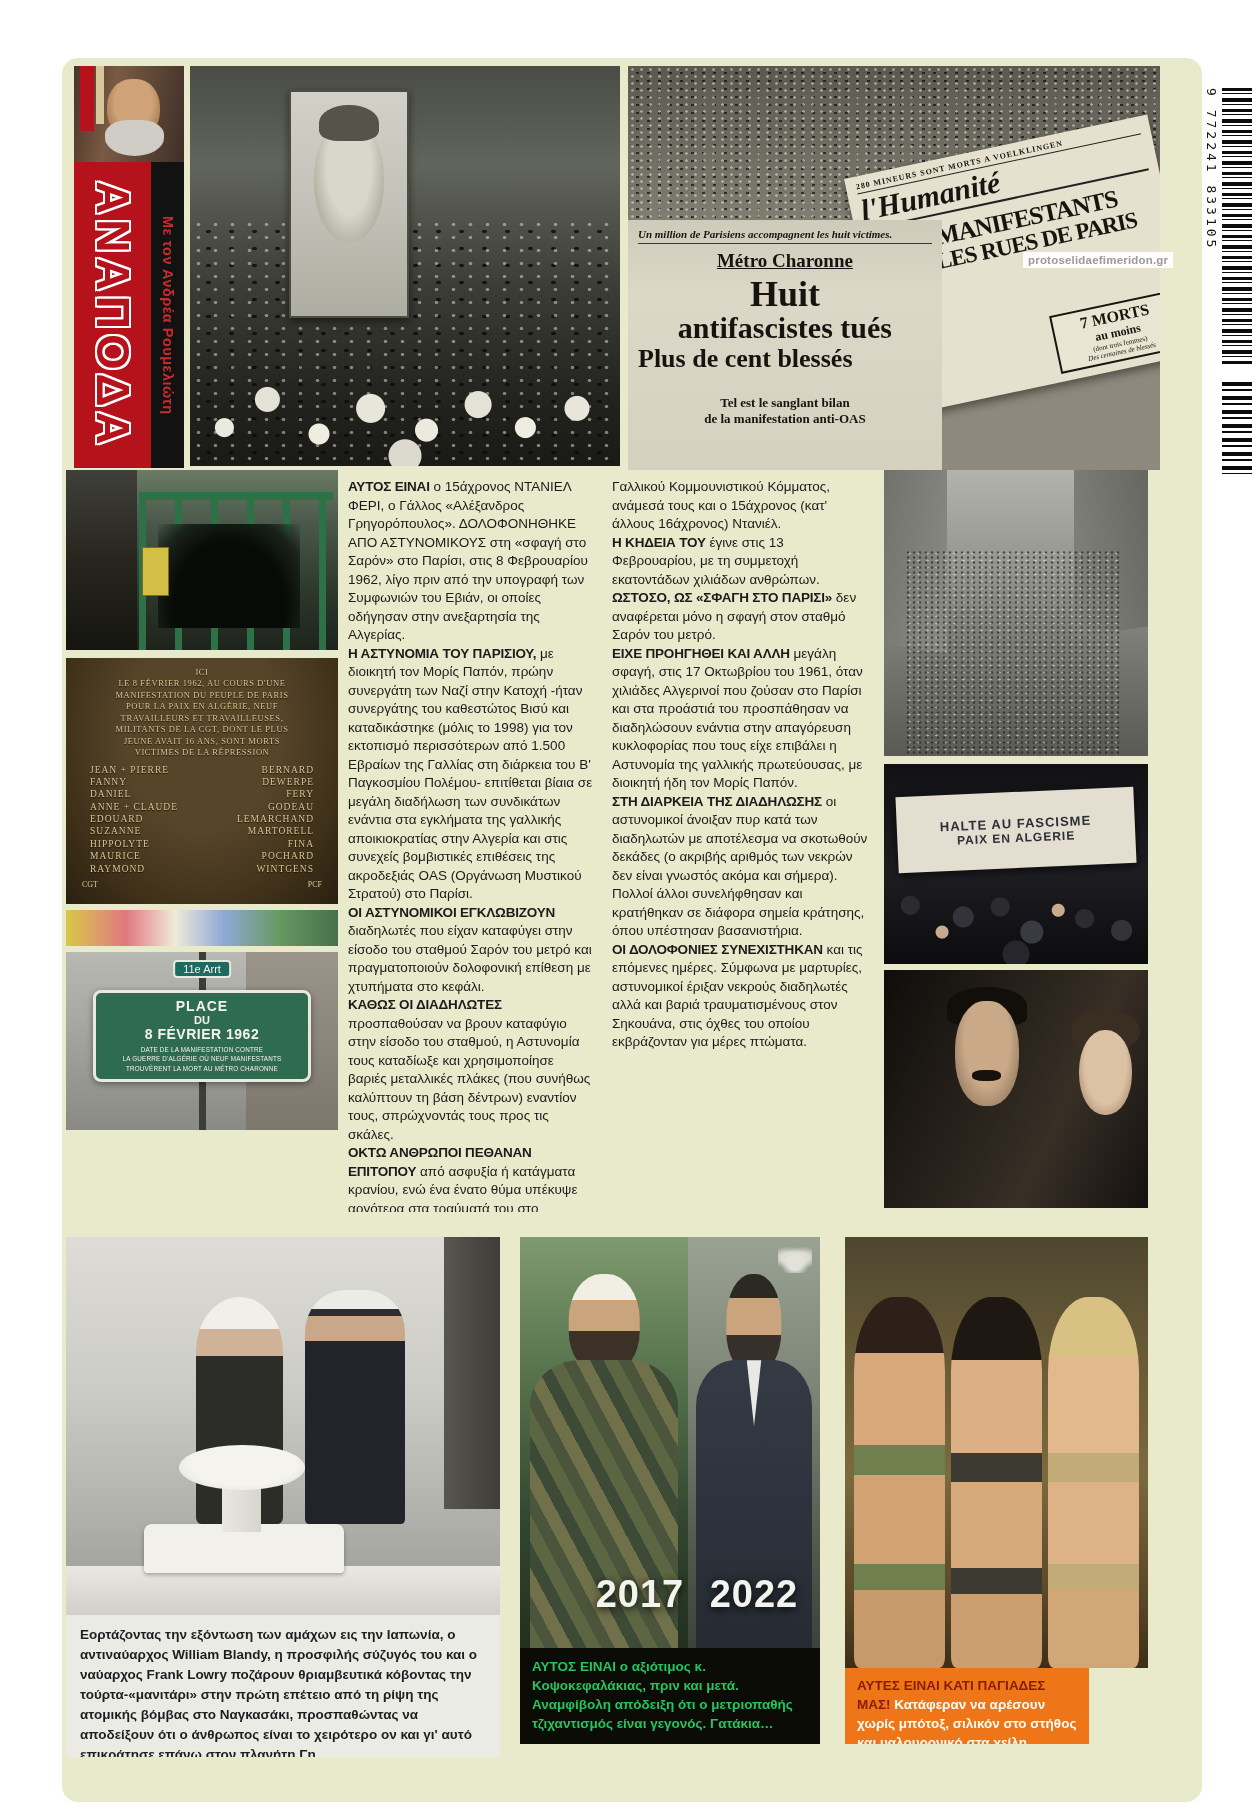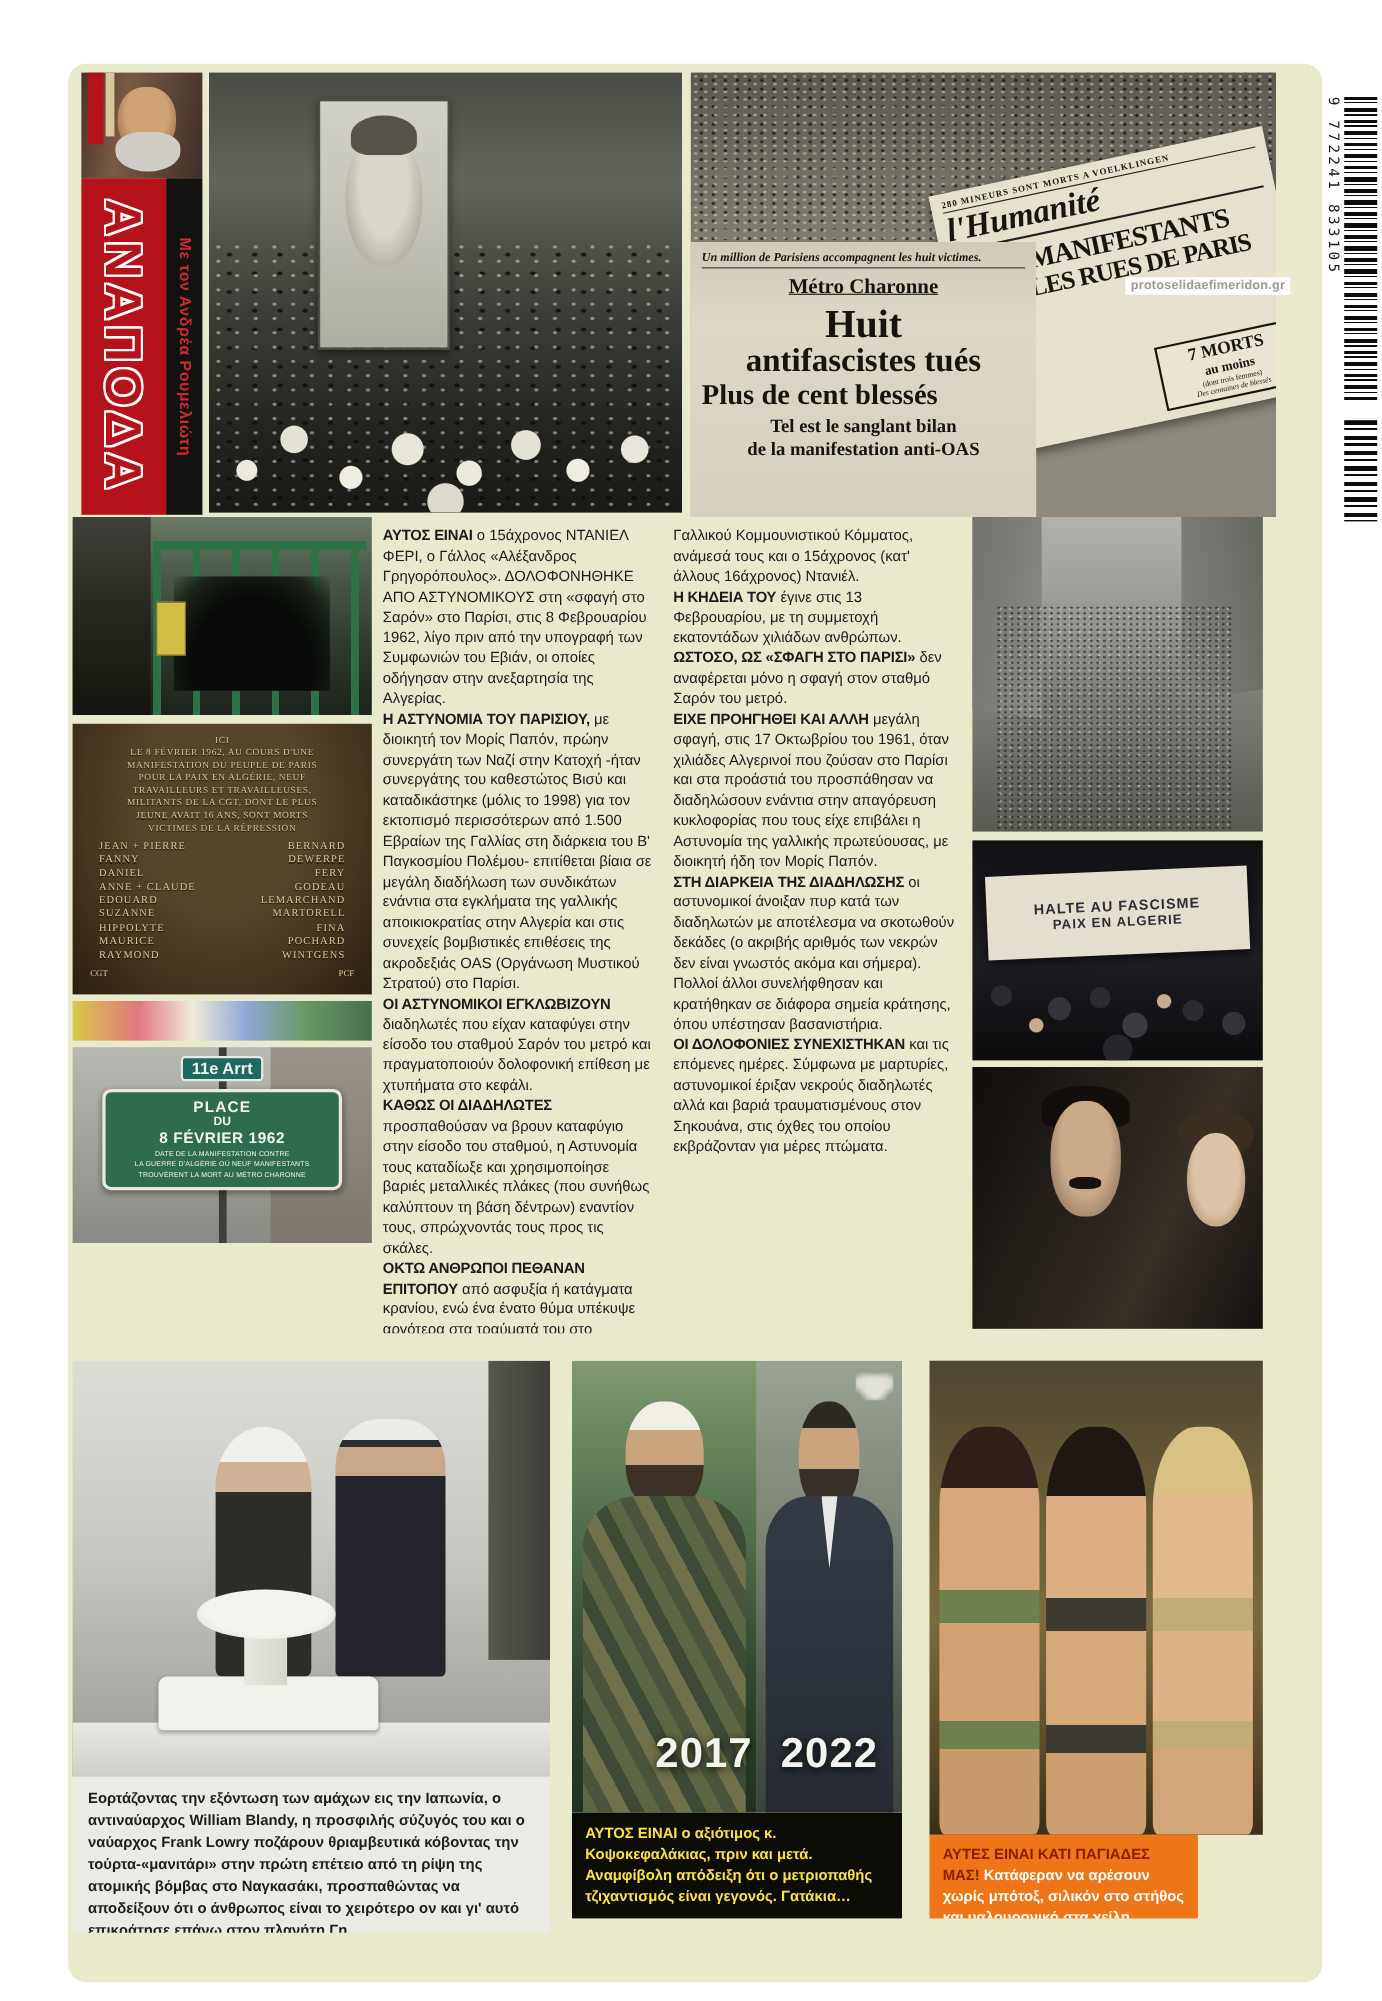--- a/index.html
+++ b/index.html
@@ -46,21 +46,21 @@
   .clip-crowd{position:absolute;left:0;right:0;top:0;height:58%;
     background:radial-gradient(rgba(240,238,228,.5) 1.2px,transparent 1.8px) 0 0/9px 7px,
                radial-gradient(rgba(0,0,0,.6) 1.4px,transparent 2px) 4px 3px/11px 8px,
                linear-gradient(180deg,#5b5850,#7d7a6e 60%,#8f8c80);}
   .clip-paper{position:absolute;left:0;bottom:0;width:59%;height:62%;background:linear-gradient(180deg,#cfcaba 0%,#dcd7c6 30%,#d5d0bf 100%);padding:8px 10px;box-sizing:border-box;font-family:"Liberation Serif",serif;color:#16140f;}
   .clip-caption{font-style:italic;font-weight:700;font-size:11px;border-bottom:1px solid #3a382f;padding-bottom:3px;margin-bottom:6px;}
   .clip-kicker{font-weight:700;font-size:19px;text-align:center;text-decoration:underline;margin-bottom:4px;}
   .clip-h1{font-weight:700;font-size:36px;text-align:center;line-height:1;}
   .clip-h2{font-weight:700;font-size:30px;text-align:center;line-height:1.05;}
   .clip-h3{font-weight:700;font-size:26px;line-height:1.2;}
-  .clip-sub{font-weight:700;font-size:17px;text-align:center;white-space:pre-line;margin-top:3px;line-height:1.25;}
+  .clip-sub{font-weight:700;font-size:13px;text-align:center;white-space:pre-line;margin-top:21px;line-height:1.25;}
   .clip-strip{position:absolute;right:-16px;top:78px;width:310px;height:244px;background:#e6e1cf;transform:rotate(-12deg);box-shadow:0 4px 10px rgba(0,0,0,.45);padding:6px 10px;box-sizing:border-box;font-family:"Liberation Serif",serif;color:#17150f;}
   .strip-topline{font-size:8px;font-weight:700;letter-spacing:1px;border-bottom:1px solid #222;padding-bottom:2px;white-space:nowrap;overflow:hidden;}
   .strip-masthead{font-size:30px;font-weight:700;font-style:italic;border-bottom:2px solid #222;line-height:1.15;}
   .strip-banner1{font-size:25px;font-weight:700;letter-spacing:-1px;margin-top:8px;line-height:1;white-space:nowrap;}
   .strip-banner2{font-size:23px;font-weight:700;letter-spacing:-1px;line-height:1.1;white-space:nowrap;}
   .strip-box{position:absolute;right:10px;bottom:8px;width:120px;border:2px solid #17150f;text-align:center;padding:3px 2px;background:#eae5d3;}
   .box-l1{font-size:16px;font-weight:700;}
   .box-l2{font-size:12px;font-weight:700;}
   .box-l3{font-size:7px;}
   .box-l4{font-size:7px;font-style:italic;}
@@ -82,21 +82,21 @@
   .plaque-header{font-size:8.5px;line-height:1.35;letter-spacing:.6px;white-space:pre-line;text-shadow:0 1px 1px #120d04;}
   .plaque-names{margin-top:5px;}
   .plaque-row{display:flex;justify-content:space-between;font-size:9.5px;letter-spacing:1px;line-height:1.3;padding:0 12px;text-shadow:0 1px 1px #120d04;}
   .plaque-footer{display:flex;justify-content:space-between;font-size:8px;margin-top:5px;padding:0 4px;}
 
   .colorstrip{left:66px;top:910px;width:272px;height:36px;background:linear-gradient(90deg,#d9c84a 0%,#e0787f 22%,#f0ead8 40%,#8fa9d6 58%,#679a62 78%,#46704b 100%);}
 
   .signphoto{left:66px;top:952px;width:272px;height:178px;background:linear-gradient(180deg,#b9b9b3 0%,#a5a59f 45%,#8a8a84 100%);}
   .signphoto .bld{position:absolute;right:0;top:0;width:34%;height:100%;background:linear-gradient(180deg,#9a948a,#7c766c);}
   .signphoto .pole{position:absolute;left:49%;top:0;width:7px;height:100%;background:#3c3f38;}
-  .district{position:absolute;left:50%;top:8px;transform:translateX(-50%);background:#1d6a60;color:#f2f2ec;border:2px solid #e8e8e0;border-radius:4px;font-size:15px;font-weight:700;padding:1px 8px;white-space:nowrap;}
+  .district{position:absolute;left:50%;top:8px;transform:translateX(-50%);background:#1d6a60;color:#f2f2ec;border:2px solid #e8e8e0;border-radius:4px;font-size:11px;font-weight:400;padding:1px 8px;white-space:nowrap;}
   .mainsign{position:absolute;left:10%;top:38px;width:80%;background:#2e6b4f;border:3px solid #e9e9e1;border-radius:8px;box-shadow:0 2px 6px rgba(0,0,0,.4);color:#f4f4ee;text-align:center;padding:5px 4px 6px;box-sizing:border-box;}
   .mainsign .l1{font-size:14px;font-weight:700;letter-spacing:1px;}
   .mainsign .l2{font-size:11px;font-weight:700;}
   .mainsign .l3{font-size:14px;font-weight:700;letter-spacing:.5px;margin-bottom:3px;}
   .mainsign .sub{font-size:6.3px;line-height:1.5;white-space:pre-line;letter-spacing:.2px;}
 
   
   .col{position:absolute;top:478px;height:734px;overflow:hidden;color:#1b1b1b;font-size:13.5px;line-height:18.5px;}
   .col1{left:348px;width:246px;}
   .col2{left:612px;width:257px;}
@@ -162,21 +162,21 @@
                radial-gradient(ellipse at 72% 40%,#e8e7e0 0 20%,transparent 50%);}
   .year{position:absolute;bottom:32px;width:100%;text-align:center;font-size:38px;font-weight:700;color:#f4f4ef;text-shadow:0 2px 8px rgba(0,0,0,.85);letter-spacing:1px;}
 
   .women{left:845px;top:1237px;width:303px;height:431px;background:linear-gradient(180deg,#4e4730 0%,#6a5c36 30%,#7b6a3e 55%,#584526 85%,#3c2e18 100%);}
   .woman{position:absolute;bottom:0;width:30%;height:86%;border-radius:44% 44% 6% 6%/20% 20% 3% 3%;}
   .w1{left:3%;background:linear-gradient(180deg,#2e2018 0 15%,#d7a87a 15% 40%,#6f7f4d 40% 48%,#d2a273 48% 72%,#6f7f4d 72% 79%,#c79a6b 79% 100%);}
   .w2{left:35%;background:linear-gradient(180deg,#1f1712 0 17%,#dcb084 17% 42%,#3c3a30 42% 50%,#d6a97b 50% 73%,#3c3a30 73% 80%,#cb9f70 80% 100%);}
   .w3{left:67%;background:linear-gradient(180deg,#d9c083 0 16%,#e2b98c 16% 42%,#c2ab77 42% 50%,#ddb286 50% 72%,#c2ab77 72% 79%,#d2a778 79% 100%);}
 
   .cap-left{position:absolute;left:66px;top:1615px;width:434px;height:142px;background:#ebebe6;color:#1e1e1e;font-weight:700;font-size:13.5px;line-height:20px;padding:10px 14px;box-sizing:border-box;overflow:hidden;}
-  .cap-mid{position:absolute;left:520px;top:1648px;width:300px;height:96px;background:#0c0c07;color:#fde047;font-weight:700;font-size:13.5px;line-height:19px;padding:9px 12px;box-sizing:border-box;overflow:hidden;}
+  .cap-mid{position:absolute;left:520px;top:1648px;width:300px;height:96px;background:#0c0c07;color:#22c55e;font-weight:700;font-size:13.5px;line-height:19px;padding:9px 12px;box-sizing:border-box;overflow:hidden;}
   .cap-right{position:absolute;left:845px;top:1668px;width:244px;height:76px;background:#ee7518;font-weight:700;font-size:13.5px;line-height:19px;padding:8px 12px;box-sizing:border-box;overflow:hidden;}
   .cap-right .lead{color:#8a1c00;}
   .cap-right .rest{color:#fdfdf8;}
 </style>
 </head>
 <body>
 
 <div class="page">
   <div class="panel"></div>
 

